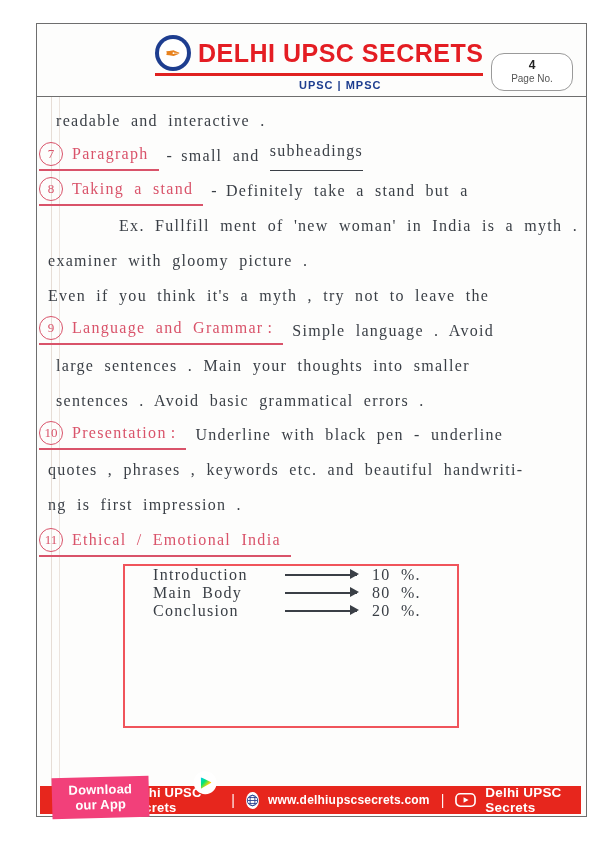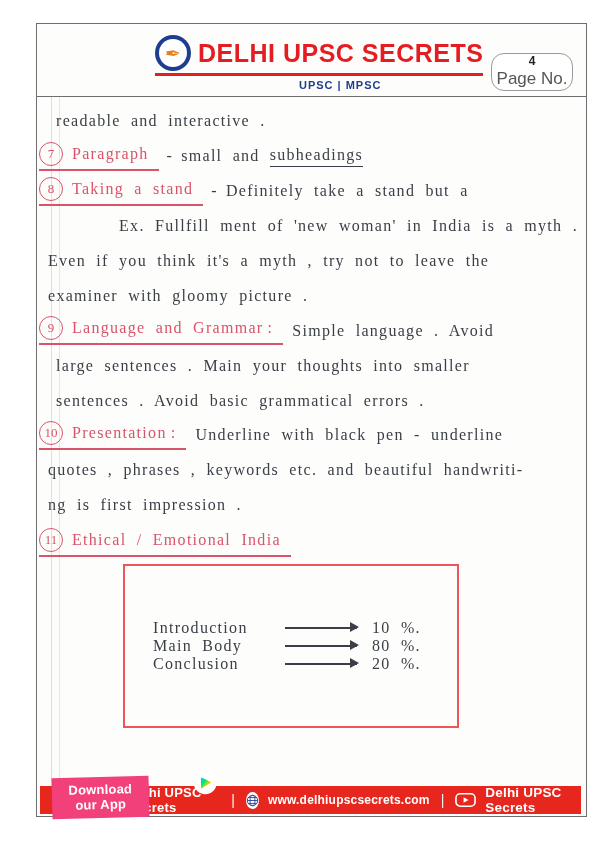--- a/index.html
+++ b/index.html
@@ -44,48 +44,48 @@
     align-self:center;padding-left:42px;margin-top:3px;
     font-size:11px;font-weight:bold;color:#1d3d8f;letter-spacing:1px;white-space:nowrap;
   }
   .pagebox{
     position:absolute;right:13px;top:29px;width:82px;height:38px;
     border:1.4px solid #9a9a9a;border-radius:13px;box-sizing:border-box;
     display:flex;flex-direction:column;align-items:center;justify-content:center;line-height:1.15;
     background:#fff;
   }
   .pagebox .num{font-size:12px;font-weight:bold;color:#222;}
-  .pagebox .lbl{font-size:17px;color:#555;}
+  .pagebox .lbl{font-size:10px;color:#555;}
 
   
   .content{
     position:absolute;top:73px;left:0;right:0;bottom:0;
     padding:7px 8px 0 19px;box-sizing:border-box;
     font-family:Liberation Serif, serif;
     font-size:16px;color:#3a3f46;letter-spacing:1.3px;word-spacing:5px;
   }
   .line{height:34.9px;display:flex;align-items:center;white-space:nowrap;overflow:visible;}
   .red{color:#d9536a;}
   .cnum{
     width:24px;height:24px;border:1.7px solid #d9536a;border-radius:50%;
     color:#d9536a;font-size:13px;letter-spacing:0;
     display:inline-flex;align-items:center;justify-content:center;
     margin-right:9px;flex:none;box-sizing:border-box;
   }
   .head{display:inline-flex;align-items:center;border-bottom:2px solid #d9536a;
         padding-bottom:3px;padding-right:10px;margin-left:-17px;}
   .sep{margin:0 8px;}
-  .u-black{border-bottom:1.8px solid #3a3f46;padding-bottom:2px;}
+  .u-black{border-bottom:1.8px solid #3a3f46;padding-bottom:10px;}
   .indent1{padding-left:16px;}
 
   
   .pct-box{
     margin:4px 0 0 67px;width:336px;height:164px;
     border:2.2px solid #f0545b;box-sizing:border-box;
-    display:flex;flex-direction:column;justify-content:center;
+    display:flex;flex-direction:column;justify-content:flex-start;
     padding-left:28px;
   }
   .pct-row{display:flex;align-items:center;}
   .pct-label{width:132px;flex:none;}
   .arrow{width:72px;height:1.9px;background:#3a3f46;position:relative;flex:none;}
   .arrow::after{
     content:"";position:absolute;right:-2px;top:-4.4px;
     border-left:9px solid #3a3f46;border-top:5.2px solid transparent;border-bottom:5.2px solid transparent;
   }
   .pct-val{margin-left:15px;}
@@ -164,24 +164,24 @@
         <span class="red">Taking a stand</span>
       </span>
       <span class="sep">-</span>
       <span>Definitely take a stand but a</span>
     </div>
 
     <div class="line" style="margin-left:-8px;justify-content:flex-end;">
       <span>Ex. Fullfill ment of 'new woman' in India is a myth .</span>
     </div>
     <div class="line" style="margin-left:-8px;">
+      <span>examiner with gloomy picture .</span>
+    </div>
+    <div class="line" style="margin-left:-8px;">
       <span>Even if you think it's a myth , try not to leave the</span>
-    </div>
-    <div class="line" style="margin-left:-8px;">
-      <span>examiner with gloomy picture .</span>
     </div>
 
     <div class="line">
       <span class="head">
         <span class="cnum">9</span>
         <span class="red">Language and Grammar</span>
         <span class="red" style="margin-left:4px;">:</span>
       </span>
       <span style="margin-left:9px;">Simple language . Avoid</span>
     </div>

